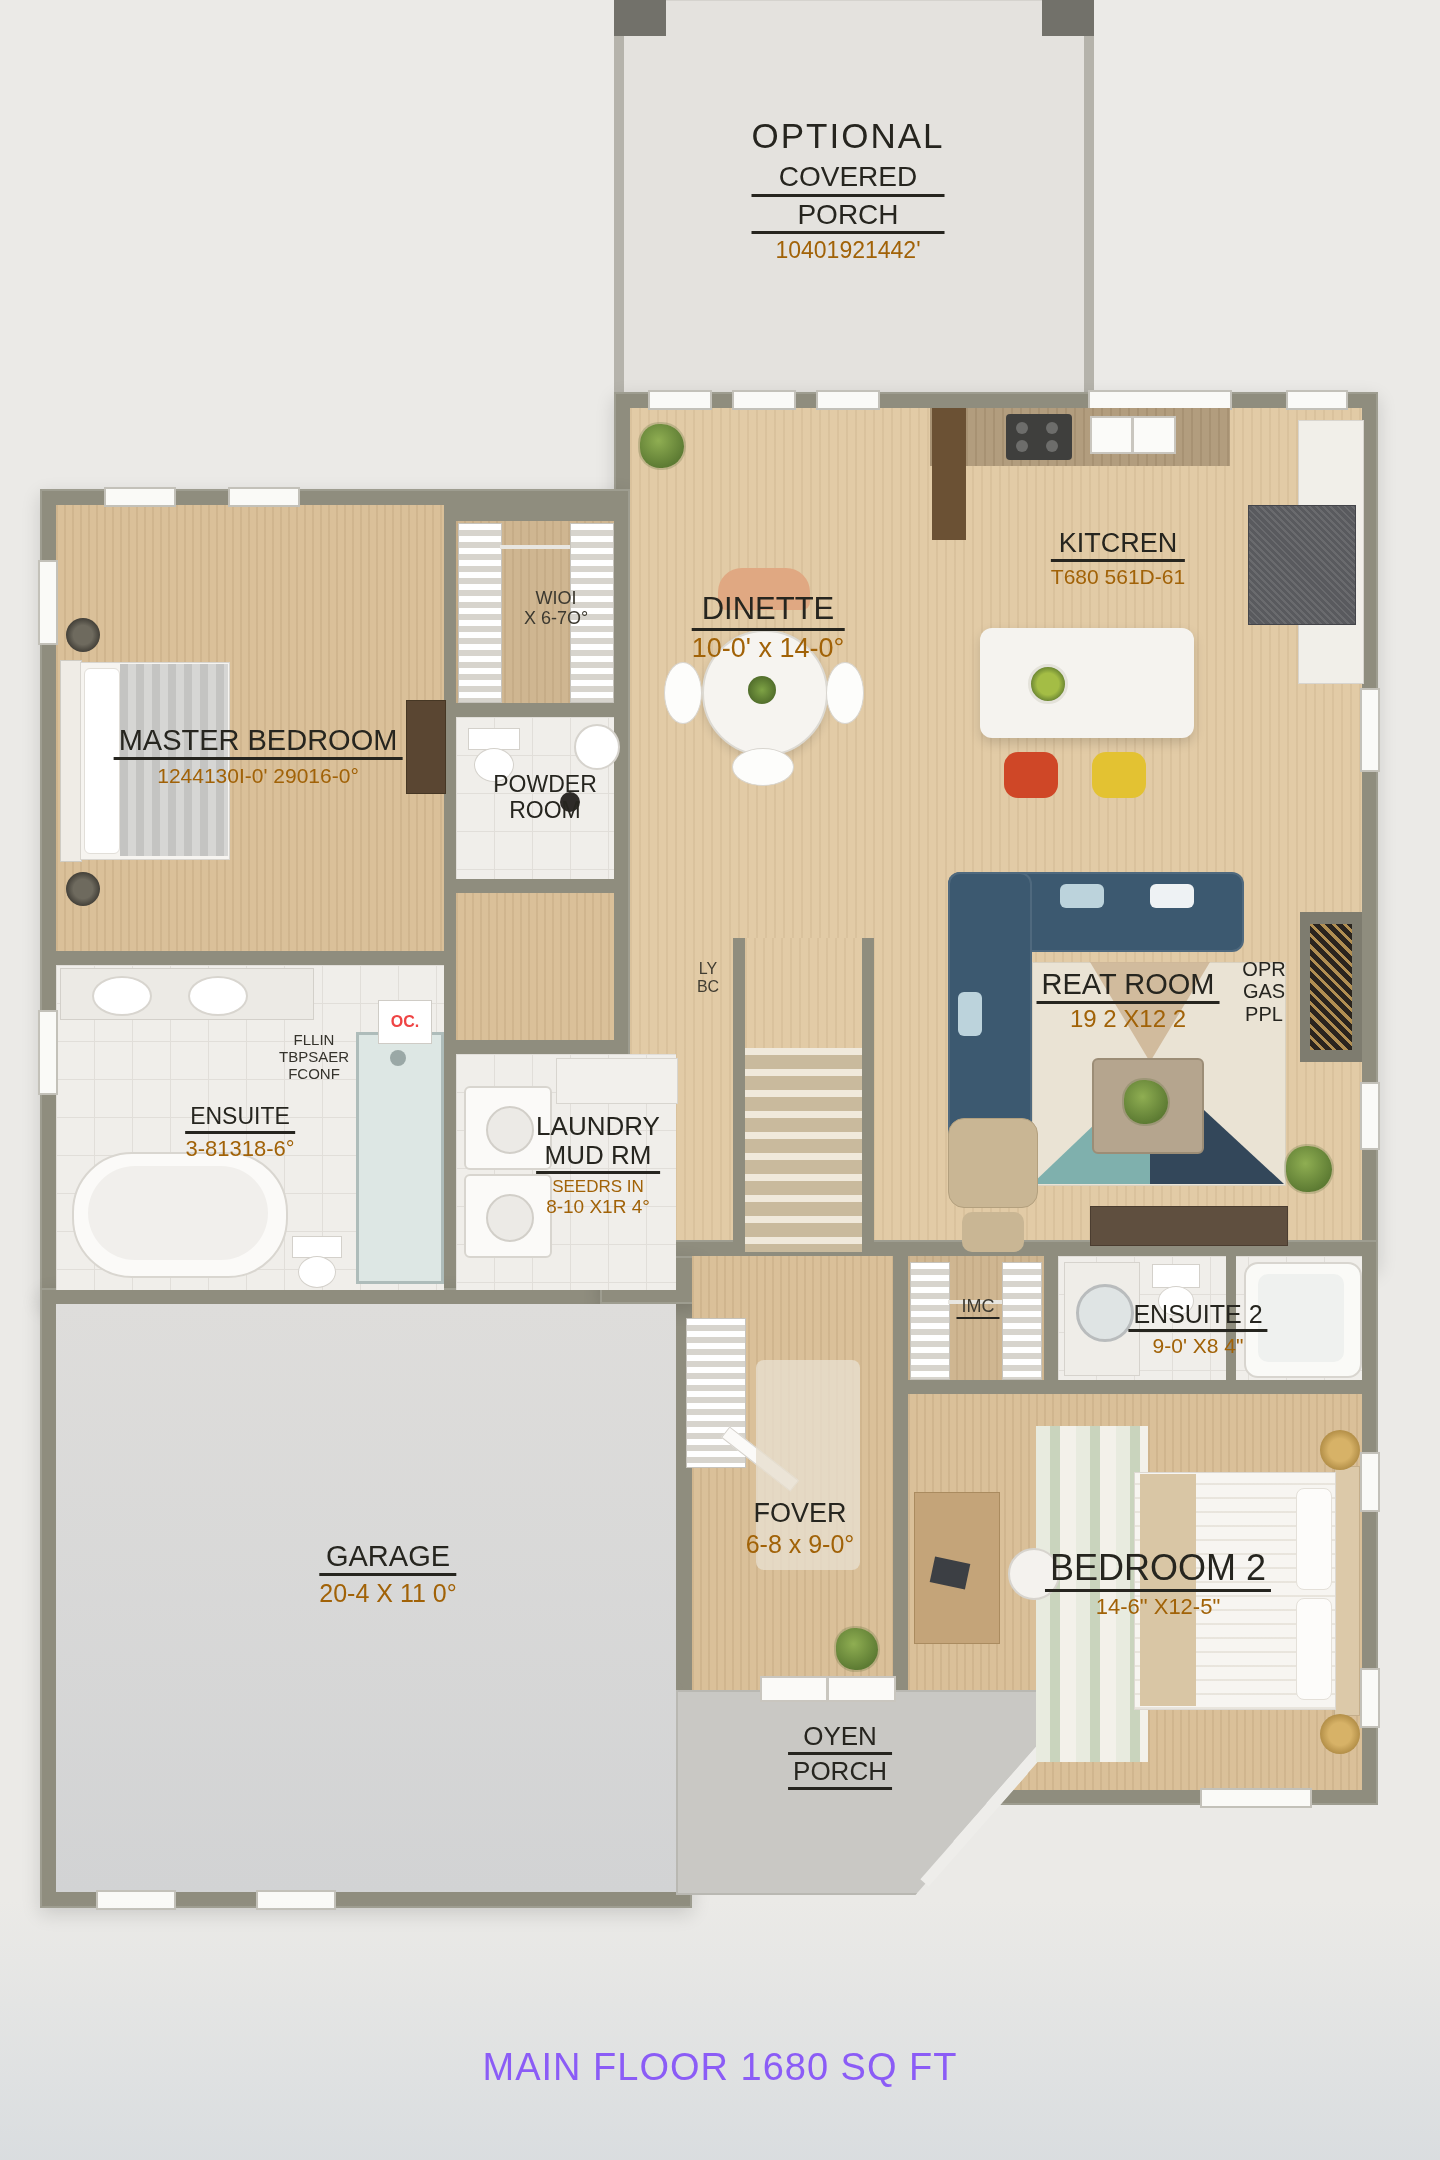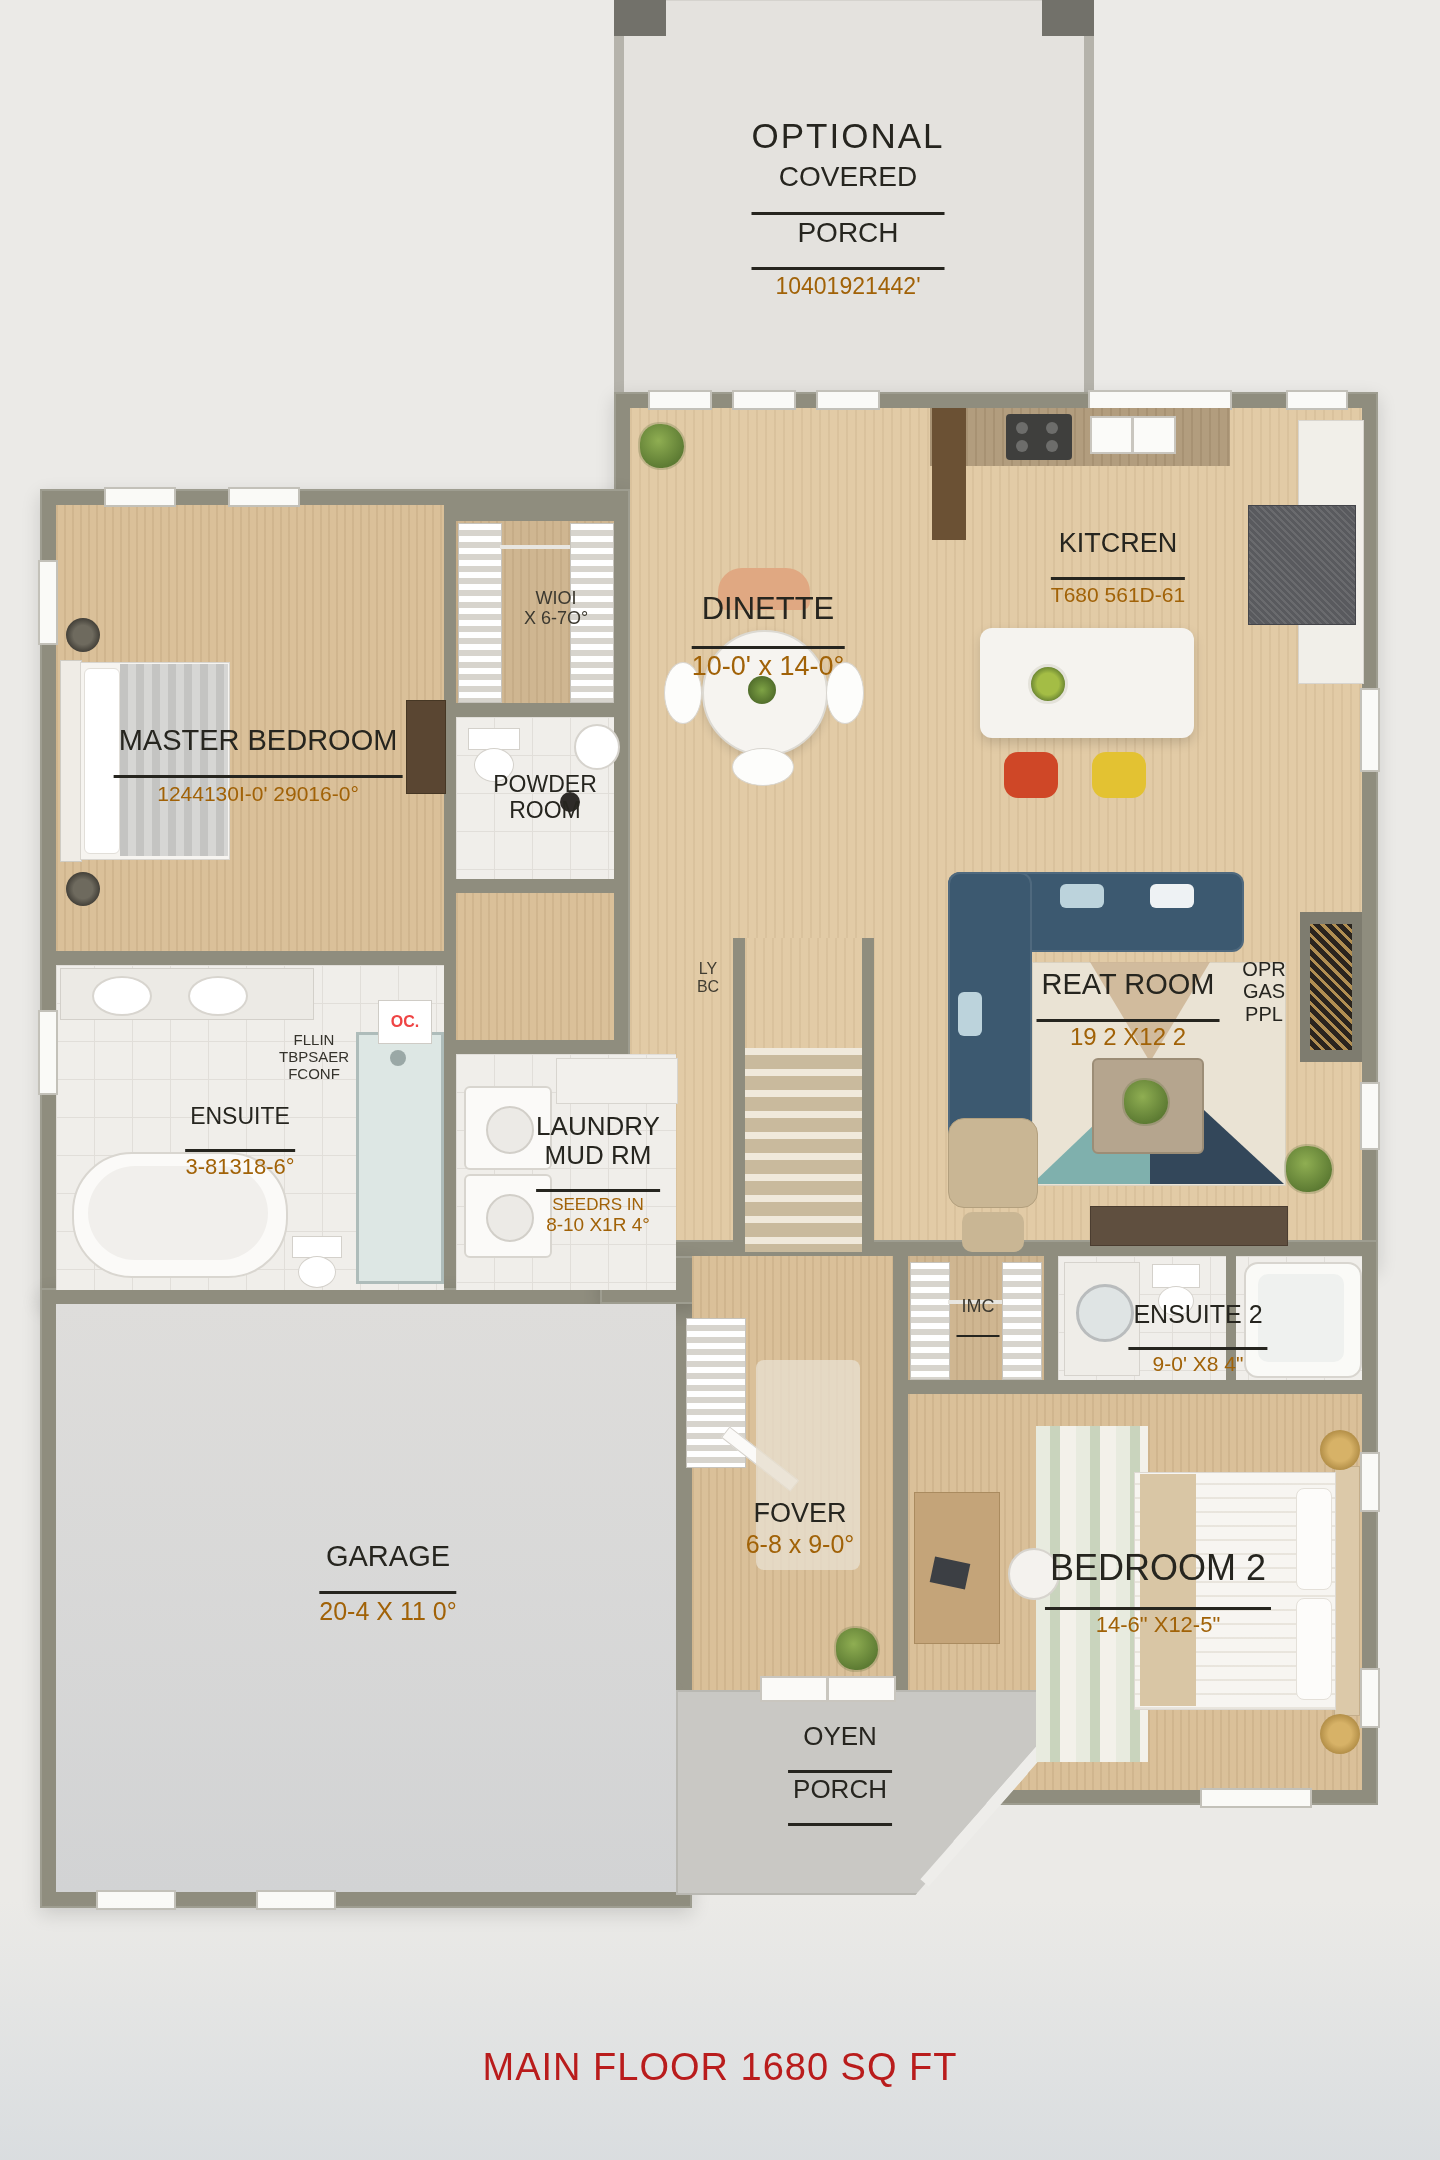--- a/index.html
+++ b/index.html
@@ -20,21 +20,21 @@
   .porchfloor{position:absolute;background:#c9c8c4;}
   .win{position:absolute;background:#fafaf7;border:2px solid #c3c1b9;box-sizing:border-box;}
   .slats{position:absolute;background:repeating-linear-gradient(180deg,#ffffff 0 6px,#d7d4cd 6px 12px);
          border:1px solid #c6c3bc;}
   .white{background:#fbfaf8;border:2px solid #d8d5cf;box-sizing:border-box;position:absolute;}
   .plant{position:absolute;border-radius:46% 54% 52% 48%;
          background:radial-gradient(circle at 42% 38%,#8fae52,#5d7b33 72%);
          box-shadow:0 0 0 2px rgba(88,108,52,.25);}
   .lbl{position:absolute;transform:translateX(-50%);text-align:center;color:#26251f;line-height:1.12;white-space:nowrap;}
   .lbl span{display:block;}
-  .u{display:inline-block;border-bottom:3px solid #26251f;padding:0 5px 19px;}
+  .u{display:inline-block;border-bottom:3px solid #26251f;padding:0 5px 1px;}
   .dims{font-weight:400;color:#a16207;}
   .navy{background:#3c5970;border-radius:12px;position:absolute;box-shadow:inset 0 0 0 2px rgba(255,255,255,.10);}
 </style>
 </head>
 <body>
 
 <div class="abs" style="left:614px;top:0;width:480px;height:405px;background:#e4e2de;box-shadow:inset 0 0 0 1px #d5d3ce;"></div>
 <div class="abs" style="left:614px;top:0;width:52px;height:36px;background:#72716a;"></div>
 <div class="abs" style="left:1042px;top:0;width:52px;height:36px;background:#72716a;"></div>
 <div class="abs" style="left:614px;top:36px;width:10px;height:369px;background:#b5b3ab;"></div>
@@ -313,14 +313,14 @@
 </div>
 
 <div class="lbl" style="left:708px;top:960px;color:#413d32;">
   <span style="font-size:16px;">LY</span>
   <span style="font-size:16px;">BC</span>
 </div>
 
 <div class="abs" style="left:0;top:1900px;width:1440px;height:260px;background:linear-gradient(180deg,rgba(196,205,214,0),rgba(196,205,214,.45));pointer-events:none;"></div>
 
 <div class="lbl" style="left:50%;top:2046px;">
-  <span style="font-size:38px;letter-spacing:1px;color:#b91c1c;">MAIN FLOOR 1680 SQ FT</span>
+  <span style="font-size:38px;letter-spacing:1px;color:#8b5cf6;">MAIN FLOOR 1680 SQ FT</span>
 </div>
 
 </body></html>

